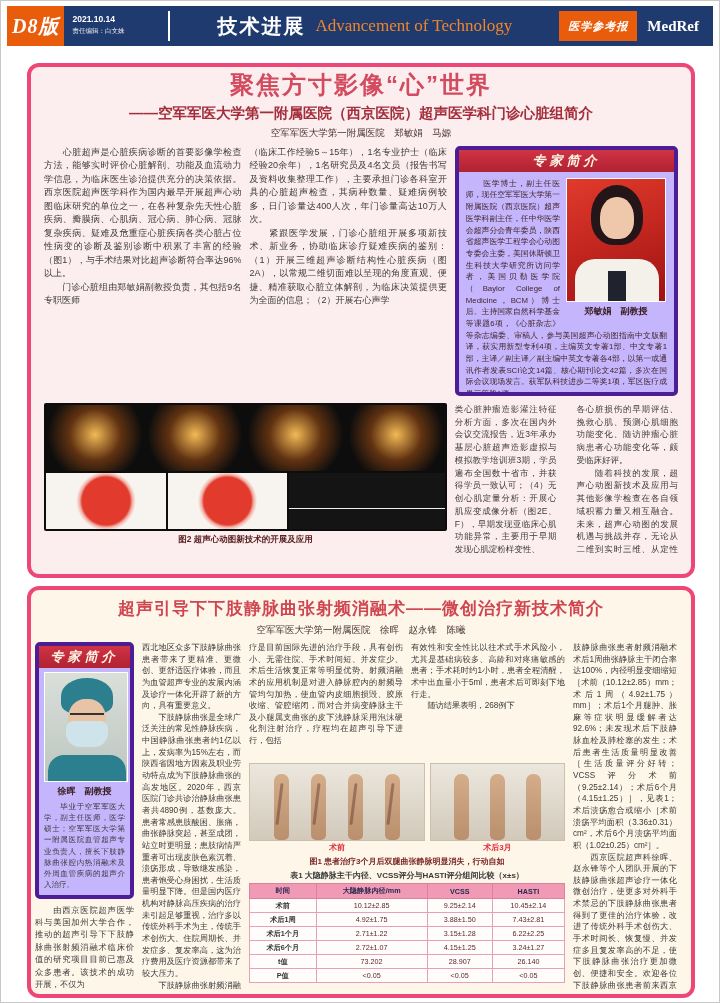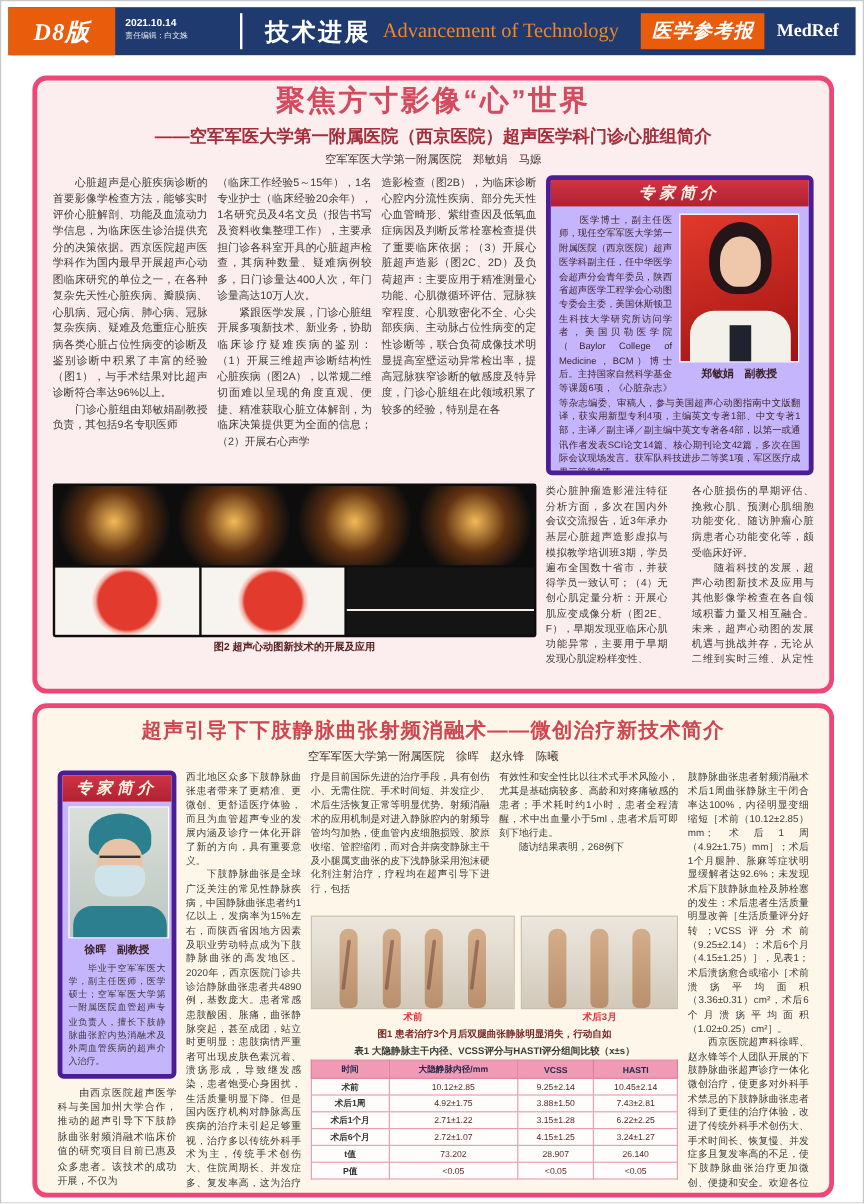--- a/index.html
+++ b/index.html
@@ -3,37 +3,37 @@
 <meta charset="utf-8">
 <style>
   *{margin:0;padding:0;box-sizing:border-box}
   html,body{background:#ffffff}
   body{font-family:"Liberation Sans",sans-serif;color:#333}
   .page{position:relative;width:720px;height:1003px;background:#fff;border:1px solid #c8c8c8;overflow:hidden}
 
   
   .masthead{position:absolute;top:5px;left:6px;right:6px;height:40px;background:#1f3a6e;display:flex;align-items:stretch}
   .edition{background:#e95c0c;color:#fff;font-family:"Liberation Serif",serif;font-style:italic;font-weight:bold;
-           font-size:20px;display:flex;align-items:center;padding:0 21px;letter-spacing:1px}
+           font-size:20px;display:flex;align-items:center;padding:0 5px;letter-spacing:1px}
   .dateblock{color:#fff;padding:7px 6px 0 8px;line-height:1.5}
   .dateblock .d1{font-size:8.5px;font-weight:bold}
   .dateblock .d2{font-size:6.5px;opacity:.9}
   .mast-divider{width:2px;background:#fff;margin:5px 0 5px 38px}
   .mast-center{flex:1;display:flex;align-items:center;justify-content:center;gap:10px;white-space:nowrap}
   .sec-cn{color:#fff;font-size:20px;font-weight:bold;letter-spacing:2px}
   .sec-en{color:#f0862a;font-family:"Liberation Serif",serif;font-size:17px}
-  .brand-cn{background:#e95c0c;color:#fff;font-weight:bold;font-size:16px;font-style:italic;
+  .brand-cn{background:#e95c0c;color:#fff;font-weight:bold;font-size:11px;font-style:italic;
             display:flex;align-items:center;padding:0 9px;margin:5px 0;letter-spacing:1px}
   .brand-en{color:#fff;font-family:"Liberation Serif",serif;font-weight:bold;font-size:15px;
             display:flex;align-items:center;padding:0 14px 0 10px}
 
   
   .panel{position:absolute;left:26px;width:668px;border:4px solid #ee4677;border-radius:12px;padding:4px 13px}
   .panel1{top:62px;height:515px;background:#fcedee}
-  .panel2{top:585px;height:412px;background:#fdf6e9;padding:7px 17px}
+  .panel2{top:585px;height:412px;background:#fdf6e9;padding:7px 4px}
 
   .headline1{text-align:center;font-size:24px;font-weight:bold;color:#d34b5e;letter-spacing:2px;line-height:1.2}
   .subhead1{text-align:center;font-size:14.5px;font-weight:bold;color:#a32e3c;margin-top:4px}
   .byline{text-align:center;font-size:9.5px;color:#4a3535;margin-top:4px}
 
   .coltext{font-size:9px;line-height:1.5;color:#3b3b3b;text-align:justify;white-space:pre-line;overflow:hidden}
 
   
   .a1-body{display:flex;gap:8px;margin-top:6px}
   .a1-left{width:408px;display:flex;flex-direction:column}
@@ -134,21 +134,20 @@
     <h2 class="subhead1">——空军军医大学第一附属医院（西京医院）超声医学科门诊心脏组简介</h2>
     <div class="byline">空军军医大学第一附属医院　郑敏娟　马嫄</div>
 
     <div class="a1-body">
       <div class="a1-left">
         <div class="a1-cols">
           <div class="coltext">　　心脏超声是心脏疾病诊断的首要影像学检查方法，能够实时评价心脏解剖、功能及血流动力学信息，为临床医生诊治提供充分的决策依据。西京医院超声医学科作为国内最早开展超声心动图临床研究的单位之一，在各种复杂先天性心脏疾病、瓣膜病、心肌病、冠心病、肺心病、冠脉复杂疾病、疑难及危重症心脏疾病各类心脏占位性病变的诊断及鉴别诊断中积累了丰富的经验（图1），与手术结果对比超声诊断符合率达96%以上。
 　　门诊心脏组由郑敏娟副教授负责，其包括9名专职医师</div>
           <div class="coltext">（临床工作经验5～15年），1名专业护士（临床经验20余年），1名研究员及4名文员（报告书写及资料收集整理工作），主要承担门诊各科室开具的心脏超声检查，其病种数量、疑难病例较多，日门诊量达400人次，年门诊量高达10万人次。
 　　紧跟医学发展，门诊心脏组开展多项新技术、新业务，协助临床诊疗疑难疾病的鉴别：（1）开展三维超声诊断结构性心脏疾病（图2A），以常规二维切面难以呈现的角度直观、便捷、精准获取心脏立体解剖，为临床决策提供更为全面的信息；（2）开展右心声学</div>
-          <div class="coltext">造影检查（图2B），为临床诊断心腔内分流性疾病、部分先天性心血管畸形、紫绀查因及低氧血症病因及判断反常栓塞检查提供了重要临床依据；（3）开展心脏超声造影（图2C、2D）及负荷超声：主要应用于精准测量心功能、心肌微循环评估、冠脉狭窄程度、心肌致密化不全、心尖部疾病、主动脉占位性病变的定性诊断等，联合负荷成像技术明显提高室壁运动异常检出率，提高冠脉狭窄诊断的敏感度及特异度，门诊心脏组在此领域积累了较多的经验，特别是在各</div>
         </div>
         <div class="a1-figs">
           <figure class="a1-fig">
             <div class="fig2wrap">
               <div class="fig2top">
                 <div></div>
                   <div></div>
                 <div></div>
                   <div></div>
               </div>

